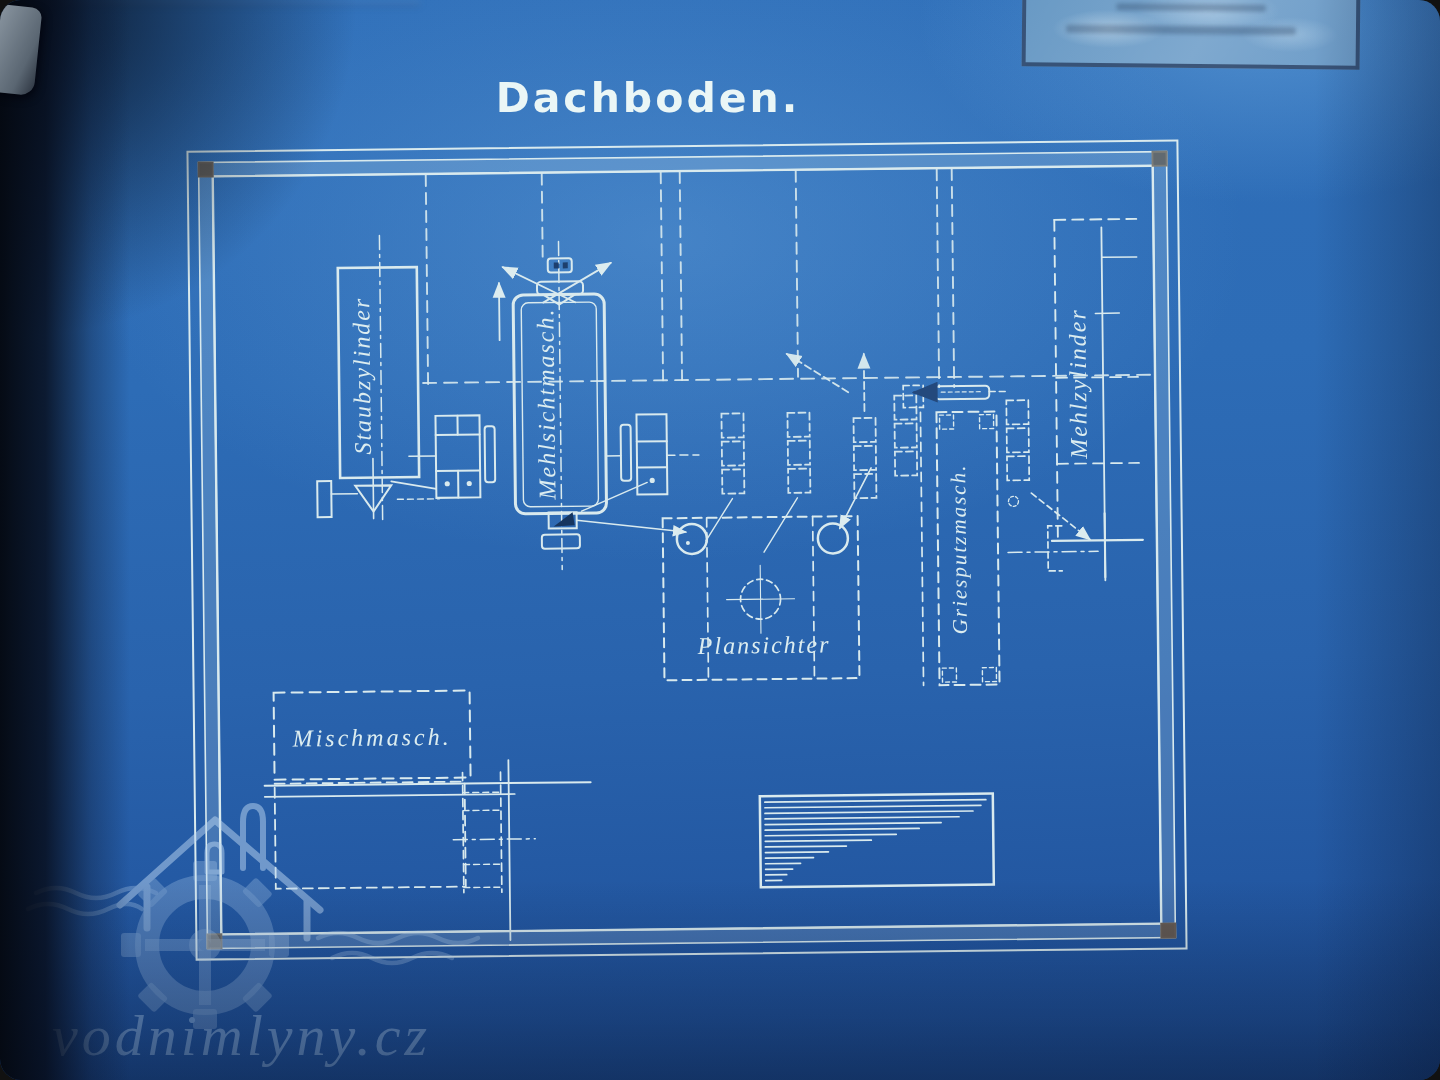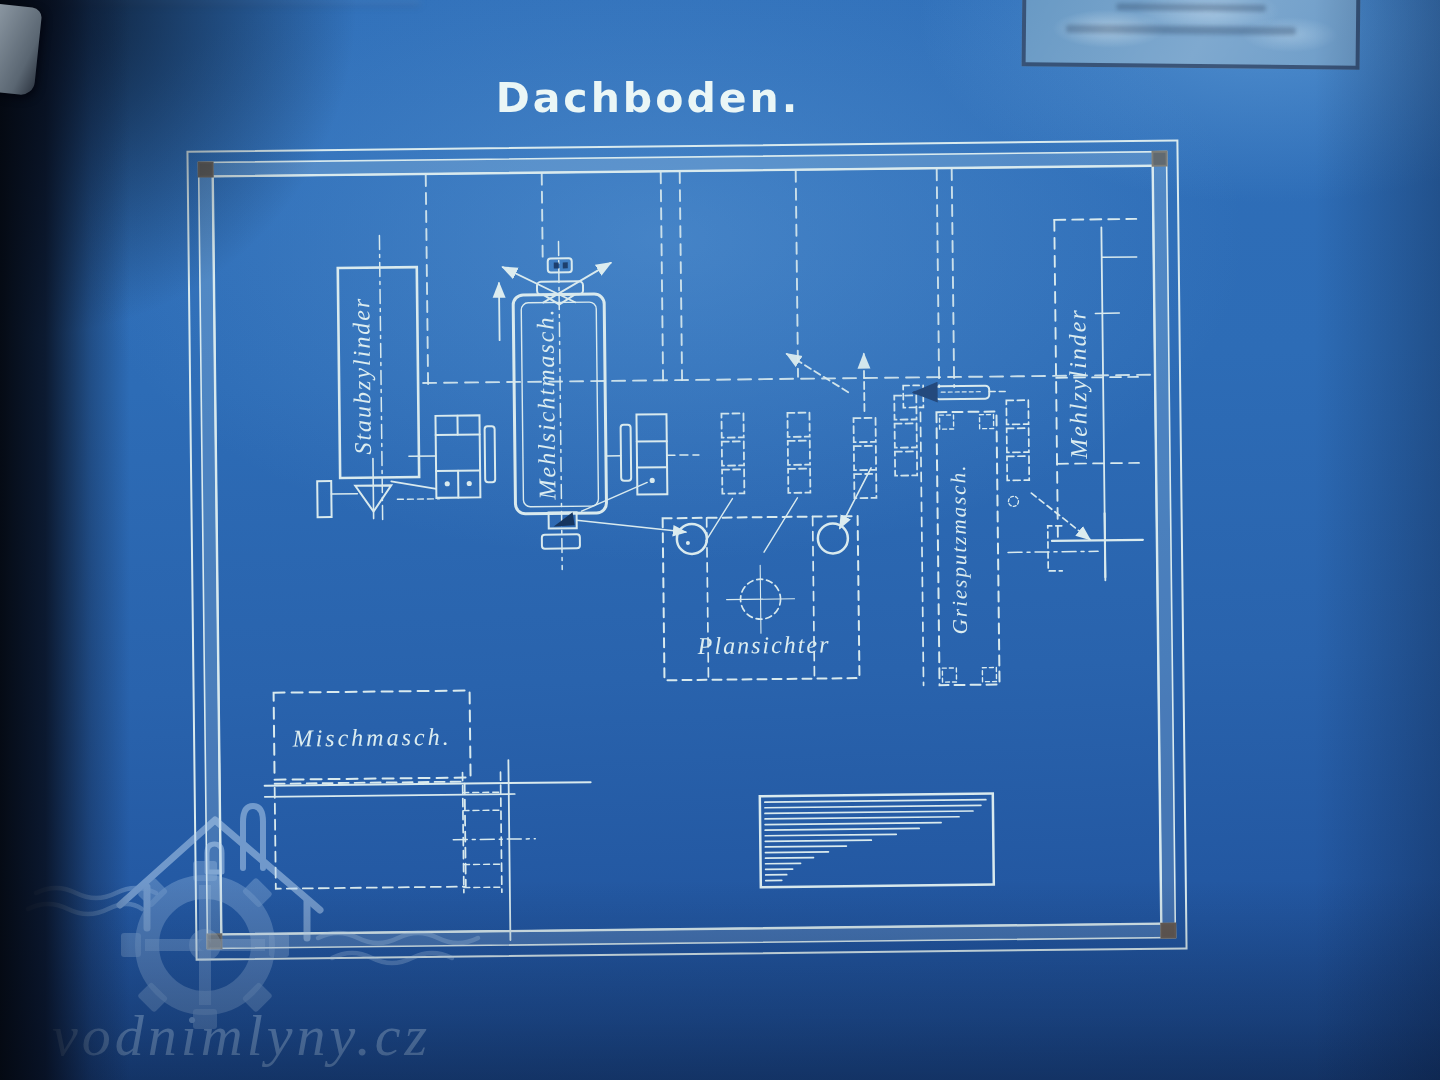--- a/index.html
+++ b/index.html
@@ -3,20 +3,21 @@
 <meta charset="utf-8">
 <style>
   html,body{margin:0;padding:0;background:#111;}
   .photo{
     position:relative;width:1440px;height:1080px;overflow:hidden;
     background:
       radial-gradient(ellipse 900px 500px at 46% 22%, rgba(130,190,240,0.28), rgba(130,190,240,0) 65%),
       radial-gradient(ellipse 500px 260px at 88% 2%, rgba(140,200,245,0.35), rgba(140,200,245,0) 70%),
       linear-gradient(178deg,#2f6fb9 0%,#2d6cb6 35%,#2963ad 62%,#2256a0 85%,#1c4b91 100%);
     font-family:"Liberation Sans",sans-serif;
+    border-radius:21px;
   }
   .layer{position:absolute;inset:0;pointer-events:none;}
   
   .left-shadow{
     position:absolute;left:0;top:0;width:130px;height:1080px;
     background:linear-gradient(90deg,rgba(4,8,16,0.97) 0%,rgba(6,12,26,0.85) 35%,rgba(10,22,46,0.35) 70%,rgba(10,22,46,0) 100%);
   }
   .topleft-shadow{
     position:absolute;left:-60px;top:-80px;width:420px;height:420px;
     background:radial-gradient(ellipse at 20% 20%, rgba(3,6,14,0.85), rgba(3,6,14,0) 70%);

